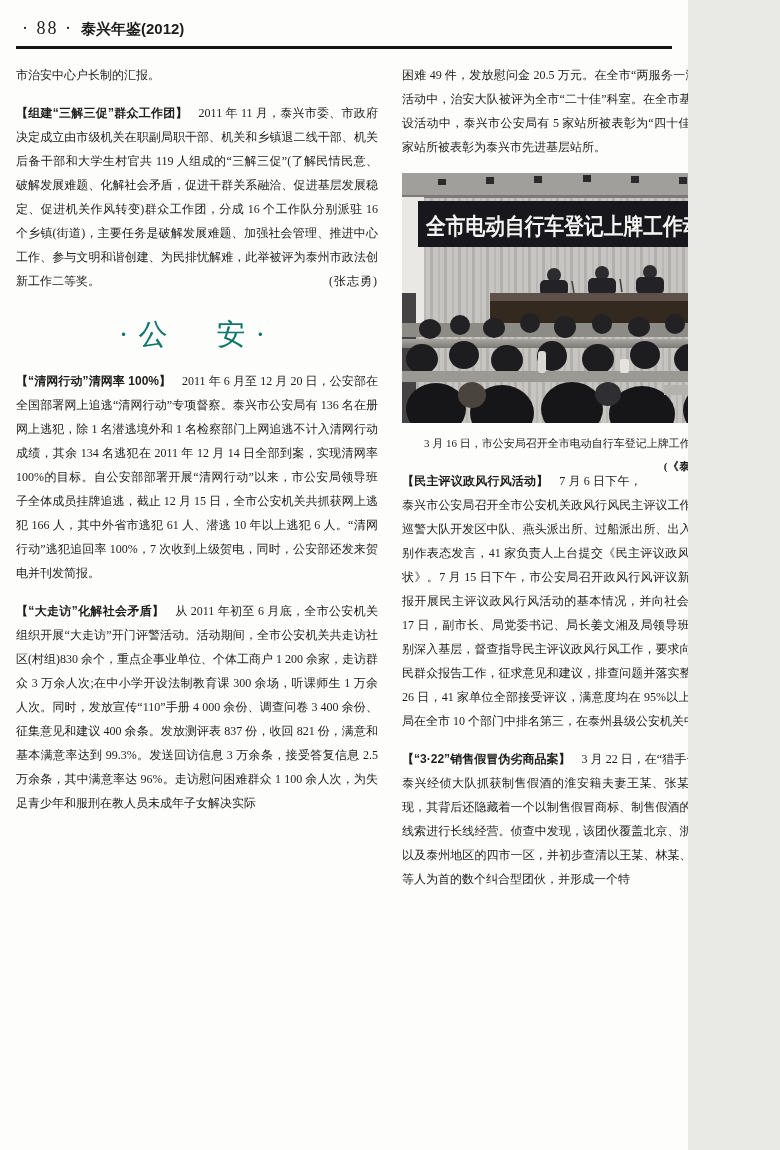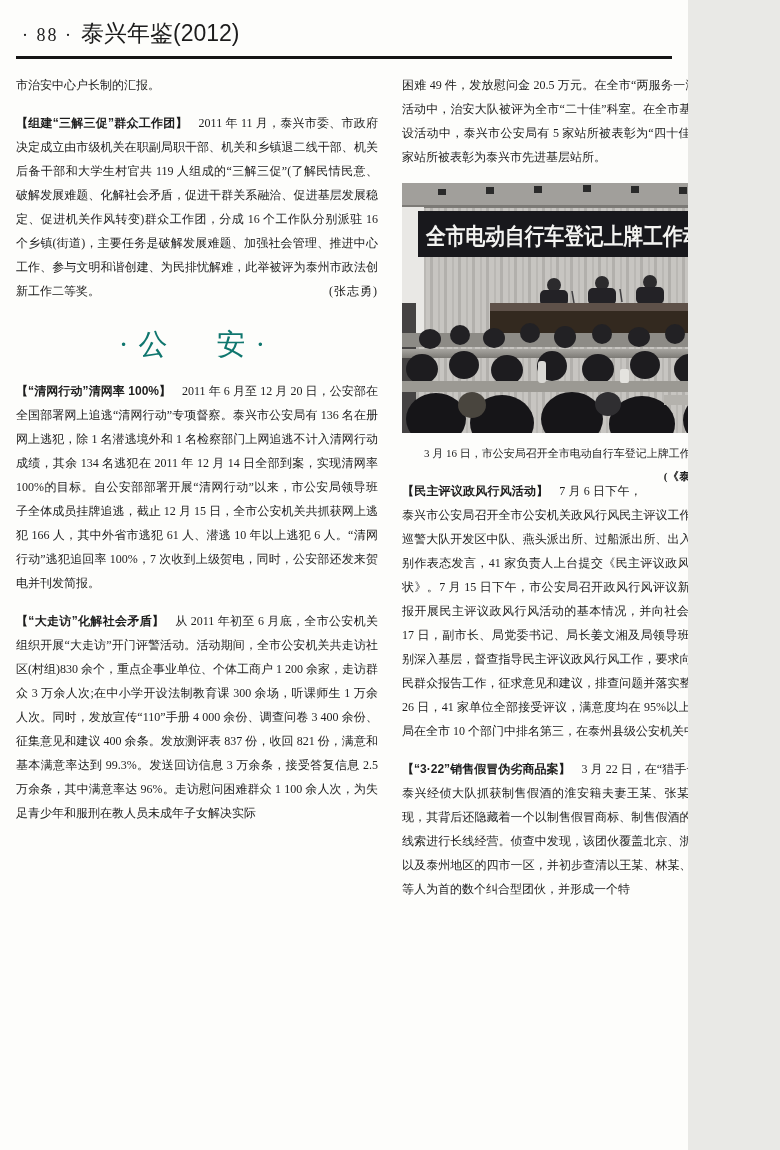--- a/index.html
+++ b/index.html
@@ -8,21 +8,21 @@
     width:688px;height:1150px;
     background:#fdfdfb;
     box-sizing:border-box;
     padding:18px 16px 0 16px;
     overflow:hidden;
     font-family:"Liberation Serif","DejaVu Serif",serif;
     color:#1c1c1c;
   }
   .pg-header{display:flex;align-items:baseline;gap:8px;padding-left:6px;}
   .pg-marker{font-size:18px;letter-spacing:2px;color:#222;}
-  .pg-title{font-family:"Liberation Sans","DejaVu Sans",sans-serif;font-weight:400;font-size:23px;}
+  .pg-title{font-family:"Liberation Sans","DejaVu Sans",sans-serif;font-weight:700;font-size:15px;}
   .rule{border:none;border-top:3px solid #151515;margin:7px 0 0 0;}
   .cols{display:flex;gap:24px;padding-top:14px;}
   .col{width:362px;flex:0 0 362px;}
   p.body-par{
     font-size:12px;line-height:24px;margin:0;
     text-align:justify;
   }
   p.body-par + p.body-par, .col figure + p.body-par, .section-title + p.body-par{margin-top:14px;}
   .entry-head{
     font-family:"Liberation Sans","DejaVu Sans",sans-serif;

